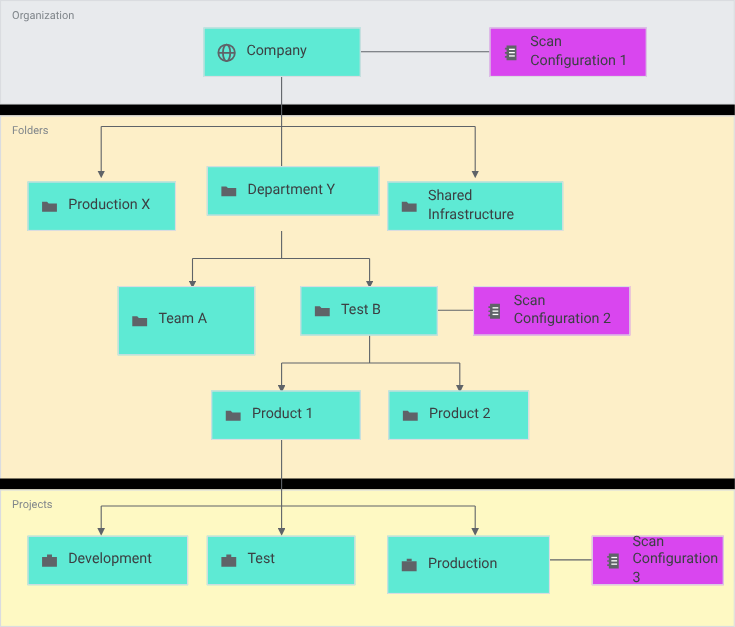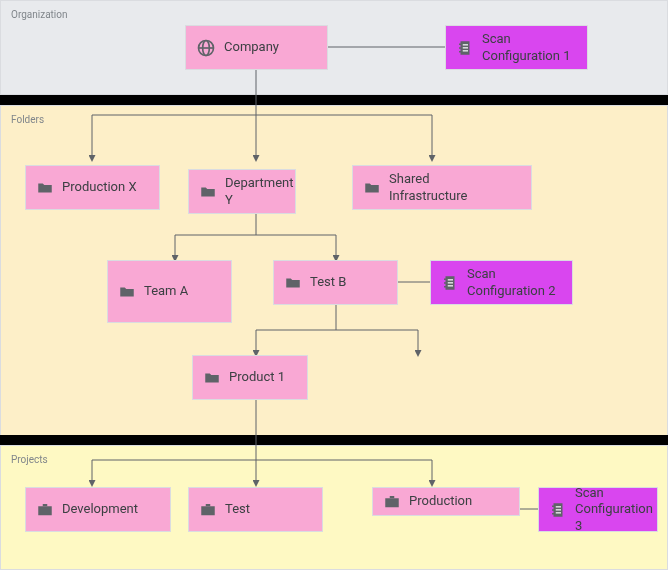--- a/index.html
+++ b/index.html
@@ -6,21 +6,21 @@
   body{font-family:Roboto,"Helvetica Neue",Arial,sans-serif;font-size:13px;color:#3c4043;background:#fff}
   .stage{position:relative;width:668px;height:570px}
   .band{position:absolute;left:0;width:668px;border:1px solid #dadce0;box-sizing:border-box}
   .band-org{top:0;height:95px;background:#e8eaed}
   .band-folders{top:105px;height:424px;background:#fdefc8}
   .band-projects{top:445px;height:125px;background:#fef9c3}
   .band-label{position:absolute;left:10px;top:8px;color:#80868b;font-size:10px}
   .divider{position:absolute;left:0;width:668px;background:#000}
   .div1{top:95px;height:10px}
   .div2{top:435px;height:10px}
-  .node{position:absolute;background:#f9a8d4;border:1px solid #dadce0;box-sizing:border-box;display:flex;align-items:center;padding:0 10px;gap:8px}
+  .node{position:absolute;background:#5eead4;border:1px solid #dadce0;box-sizing:border-box;display:flex;align-items:center;padding:0 10px;gap:8px}
   .node .lbl{line-height:1.25;color:#3c4043}
   .scan{background:#d946ef}
   .icon{flex:0 0 auto;display:inline-flex;align-items:center;justify-content:center}
   .icon svg{display:block}
 </style>
 </head>
 <body>
 
 <div class="stage">
 
@@ -99,29 +99,29 @@
   </div>
 
   <div class="node" style="left:25px;top:165px;width:135px;height:45px">
     <span class="icon">
         <svg width="18" height="18" viewBox="0 0 24 24" fill="#5f6368">
           <path d="M3 6h6l2 2h10v10H3z"></path>
         </svg>
       </span>
     <span class="lbl">Production X</span>
   </div>
-  <div class="node" style="left:188px;top:169px;width:108px;height:45px">
+  <div class="node" style="left:188px;top:151px;width:157px;height:45px">
     <span class="icon">
         <svg width="18" height="18" viewBox="0 0 24 24" fill="#5f6368">
           <path d="M3 6h6l2 2h10v10H3z"></path>
         </svg>
       </span>
     <span class="lbl">Department Y</span>
   </div>
-  <div class="node" style="left:352px;top:165px;width:180px;height:45px">
+  <div class="node" style="left:352px;top:165px;width:160px;height:45px">
     <span class="icon">
         <svg width="18" height="18" viewBox="0 0 24 24" fill="#5f6368">
           <path d="M3 6h6l2 2h10v10H3z"></path>
         </svg>
       </span>
     <span class="lbl">Shared<br>Infrastructure</span>
   </div>
 
   <div class="node" style="left:107px;top:260px;width:125px;height:63px">
     <span class="icon">
@@ -144,48 +144,56 @@
         <svg width="18" height="18" viewBox="0 0 24 24" fill="#5f6368">
           <path d="M6 3h12v18H6zM4 6h2v2H4zM4 11h2v2H4zM4 16h2v2H4z"></path>
           <rect x="9" y="7" width="7" height="1.6" fill="#fff"></rect>
           <rect x="9" y="11" width="7" height="1.6" fill="#fff"></rect>
           <rect x="9" y="15" width="7" height="1.6" fill="#fff"></rect>
         </svg>
       </span>
     <span class="lbl">Scan<br>Configuration 2</span>
   </div>
 
-  <div class="node" style="left:192px;top:355px;width:116px;height:45px">
+  <div class="node" style="left:192px;top:355px;width:136px;height:45px">
     <span class="icon">
         <svg width="18" height="18" viewBox="0 0 24 24" fill="#5f6368">
           <path d="M3 6h6l2 2h10v10H3z"></path>
         </svg>
       </span>
     <span class="lbl">Product 1</span>
+  </div>
+  <div class="node" style="left:353px;top:355px;width:128px;height:45px">
+    <span class="icon">
+        <svg width="18" height="18" viewBox="0 0 24 24" fill="#5f6368">
+          <path d="M3 6h6l2 2h10v10H3z"></path>
+        </svg>
+      </span>
+    <span class="lbl">Product 2</span>
   </div>
 
   <div class="node" style="left:25px;top:487px;width:146px;height:45px">
     <span class="icon">
         <svg width="18" height="18" viewBox="0 0 24 24" fill="#5f6368">
           <path d="M9 4h6v3H9z"></path>
           <path d="M3 7h18v12H3z"></path>
         </svg>
       </span>
     <span class="lbl">Development</span>
   </div>
   <div class="node" style="left:188px;top:487px;width:135px;height:45px">
     <span class="icon">
         <svg width="18" height="18" viewBox="0 0 24 24" fill="#5f6368">
           <path d="M9 4h6v3H9z"></path>
           <path d="M3 7h18v12H3z"></path>
         </svg>
       </span>
     <span class="lbl">Test</span>
   </div>
-  <div class="node" style="left:372px;top:487px;width:148px;height:29px">
+  <div class="node" style="left:352px;top:487px;width:148px;height:53px">
     <span class="icon">
         <svg width="18" height="18" viewBox="0 0 24 24" fill="#5f6368">
           <path d="M9 4h6v3H9z"></path>
           <path d="M3 7h18v12H3z"></path>
         </svg>
       </span>
     <span class="lbl">Production</span>
   </div>
   <div class="node scan" style="left:538px;top:487px;width:120px;height:45px">
     <span class="icon">

